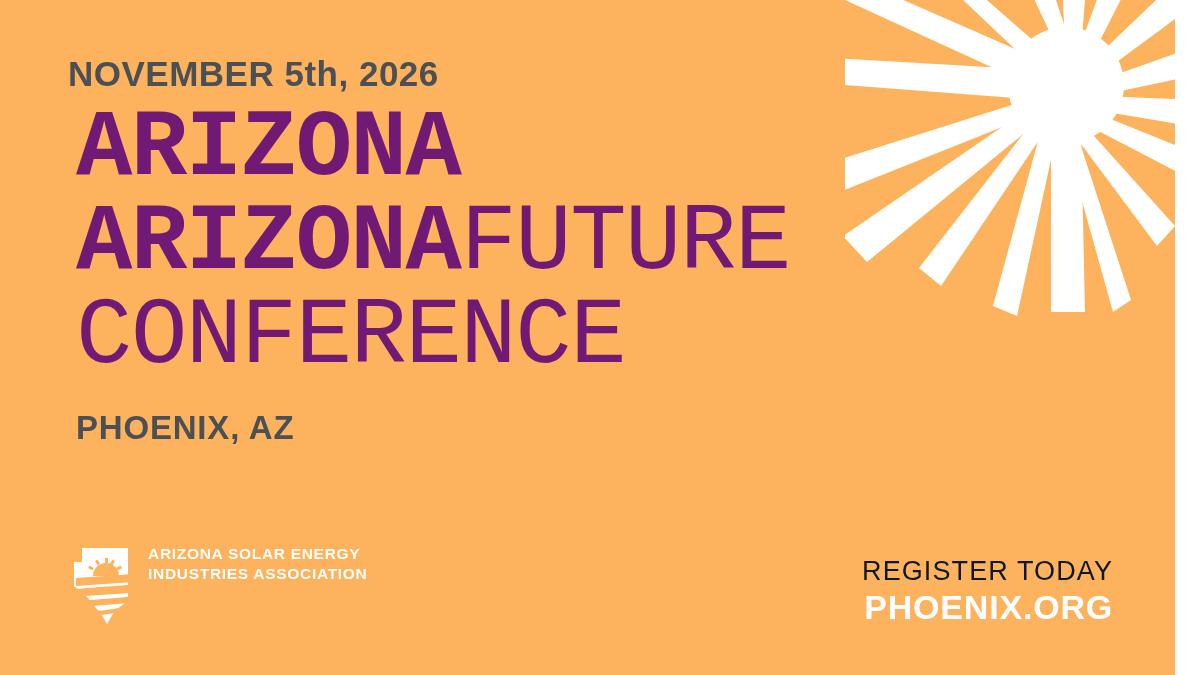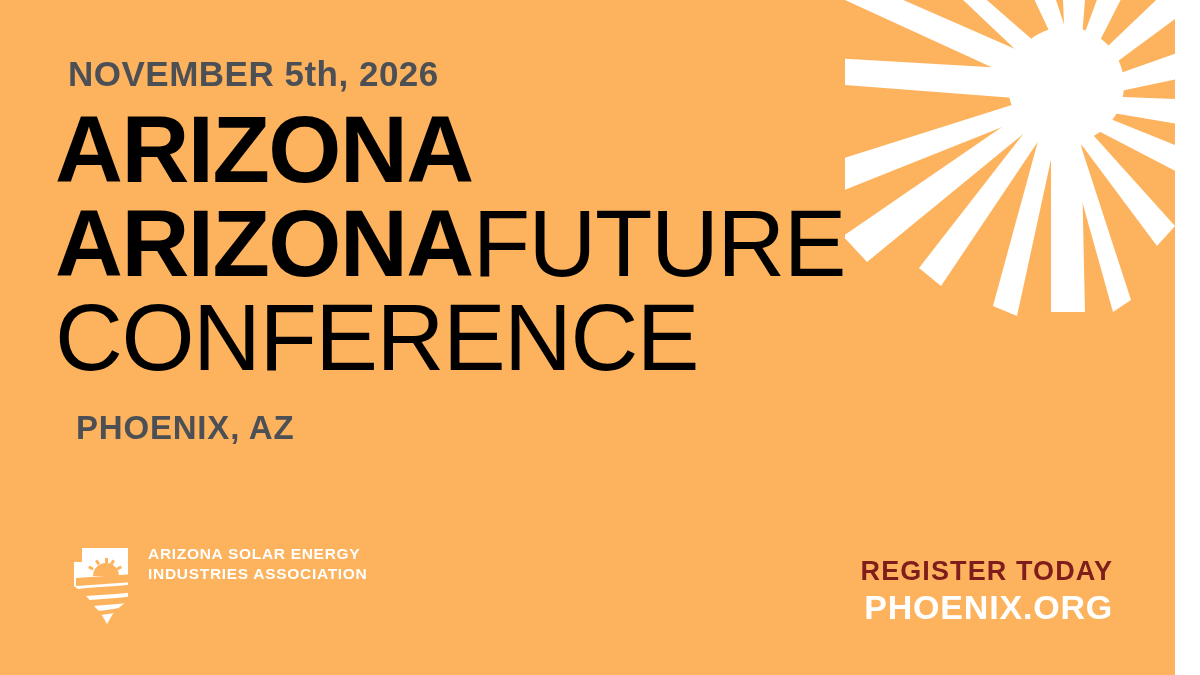--- a/index.html
+++ b/index.html
@@ -39,25 +39,26 @@
     font-size: 35px;
     font-weight: 700;
     letter-spacing: 0.5px;
     color: #4c5055;
     white-space: nowrap;
   }
 
   
   #headline {
     position: absolute;
-    left: 55px;
+    left: 76px;
     top: 106px;
-    color: #000000;
+    color: #701a75;
     line-height: 0.93;
     white-space: nowrap;
+    font-family: Liberation Mono, monospace;
   }
   .hl-line {
     font-size: 94px;
     letter-spacing: -1.5px;
     margin: 0;
     padding: 0;
     height: 94px;
   }
   .hl-bold   { font-weight: 700; }
   .hl-light  { font-weight: 300; }
@@ -111,23 +112,23 @@
 
   
   #register-block {
     position: absolute;
     right: 62px;
     top: 556px;
     text-align: right;
   }
   #register-cta {
     font-size: 27px;
-    font-weight: 700;
+    font-weight: 400;
     letter-spacing: 1.1px;
-    color: #7f1d1d;
+    color: #0f172a;
     line-height: 1.15;
     white-space: nowrap;
   }
   #register-url {
     font-size: 34px;
     font-weight: 700;
     letter-spacing: 0.8px;
     color: #ffffff;
     line-height: 1.1;
     margin-top: 2px;

